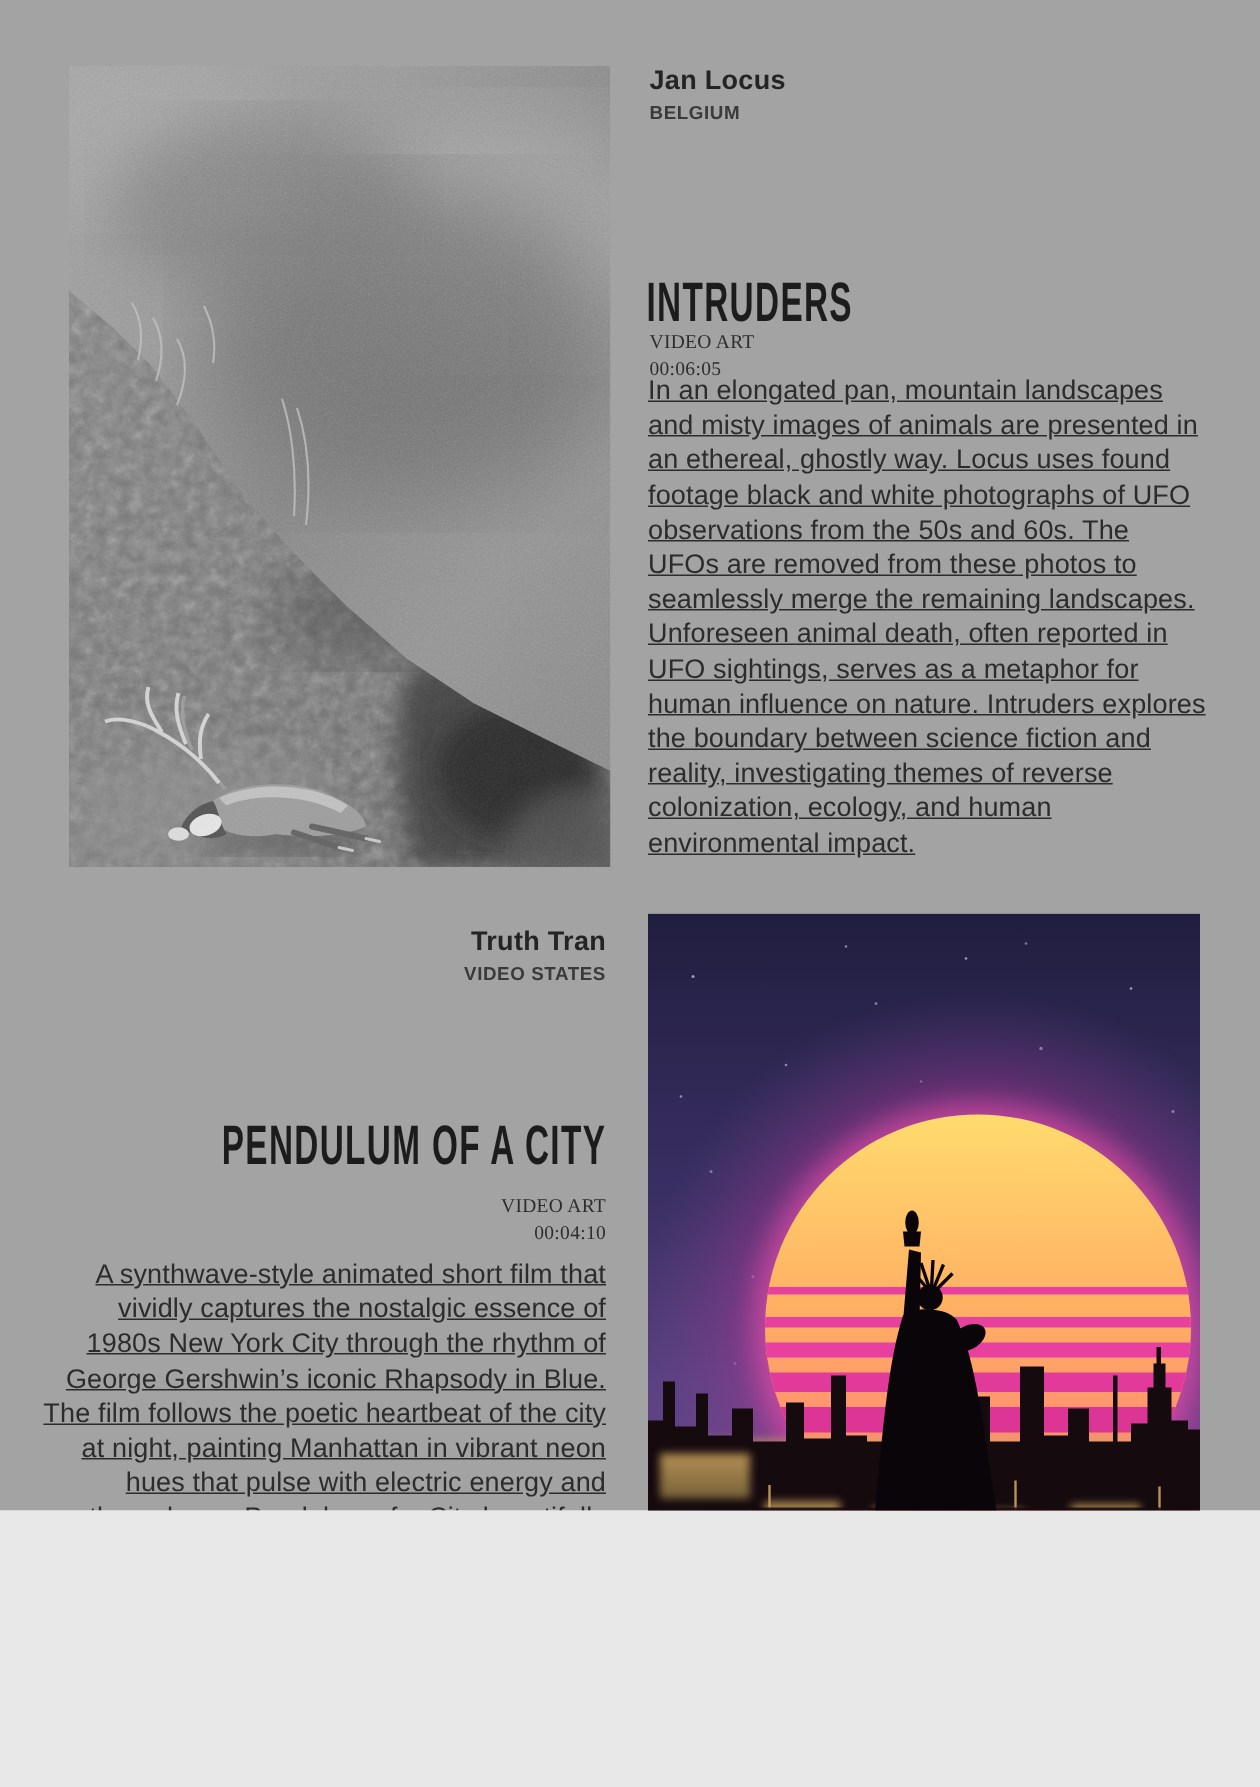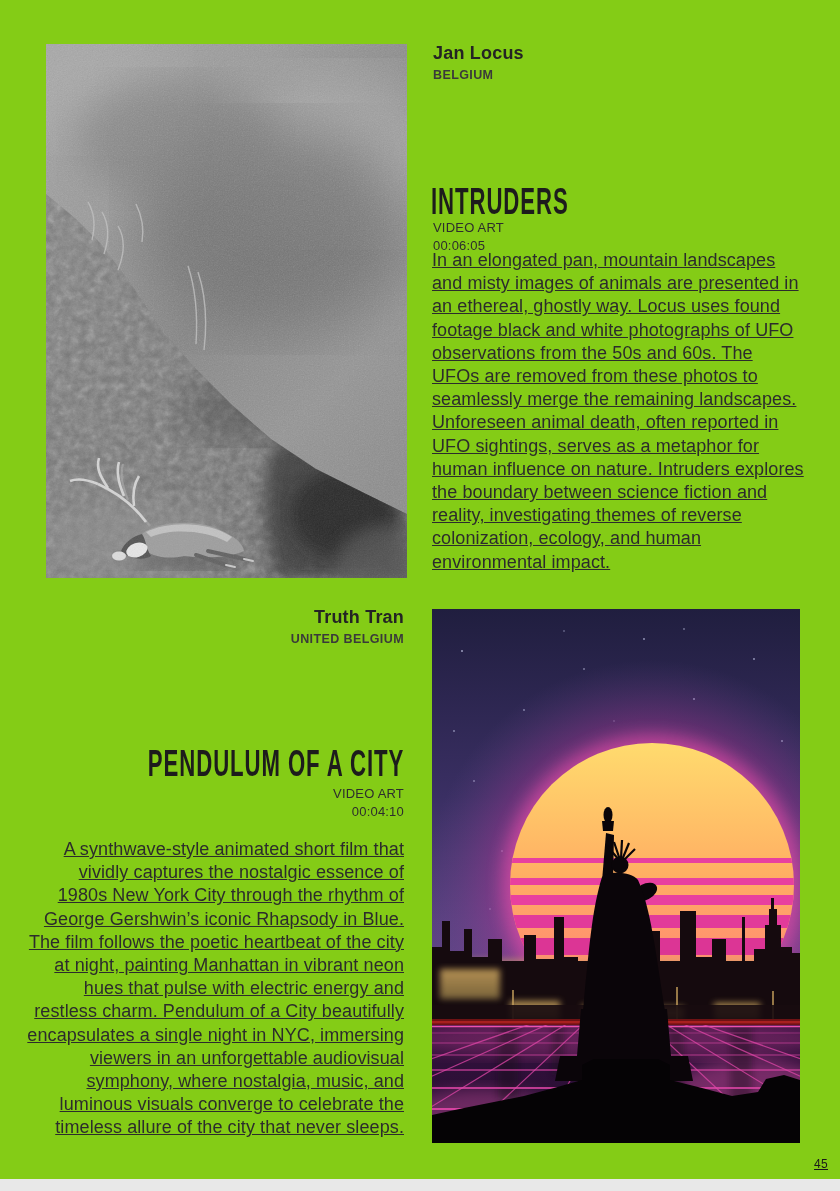--- a/index.html
+++ b/index.html
@@ -1,33 +1,33 @@
 <!DOCTYPE html>
 <html><head>
 <meta charset="utf-8">
 <style>
   html,body{margin:0;padding:0;background:#e8e8e8;}
   .page{
-    position:relative;width:840px;height:1179px;background:#84cc16;
+    position:relative;width:840px;height:1007px;background:#a3a3a3;
     font-family:"Liberation Sans","DejaVu Sans",sans-serif;overflow:hidden;margin:0 auto;
   }
   .abs{position:absolute;}
   .artwork{position:absolute;overflow:hidden;}
   .artwork svg{display:block;}
   .artist-name{font-size:18px;font-weight:600;color:#242424;line-height:22px;letter-spacing:.2px;}
   .artist-country{font-size:12.5px;font-weight:700;color:#3a3a3a;line-height:15px;margin-top:4px;letter-spacing:.4px;}
   .work-title{
     font-size:37px;font-weight:700;color:#1d1c1c;line-height:36px;letter-spacing:1.5px;
     white-space:nowrap;transform:scaleX(0.6);
   }
   .title-left{transform-origin:left top;}
   .title-right{transform-origin:right top;}
-  .meta{font-size:13px;color:#2d2d2d;line-height:17.5px;letter-spacing:.2px;}
+  .meta{font-size:13px;color:#2d2d2d;line-height:17.5px;letter-spacing:.2px;font-family:Liberation Serif, serif;}
   .desc{font-size:18px;color:#2c2c2c;line-height:23.2px;letter-spacing:.1px;text-decoration:underline;}
-  .ta-r{text-align:right;}
+  .ta-r{text-align:right;margin-top:10px;}
   .page-number{font-size:12px;color:#1a1a1a;letter-spacing:.3px;text-decoration:underline;}
 </style>
 </head>
 <body>
 
 <div class="page">
 
   <section>
 
     <div class="artwork" style="left:46px;top:44px;width:361px;height:534px;">
@@ -138,21 +138,21 @@
       <div>00:06:05</div>
     </div>
 
     <p class="abs desc" style="left:432px;top:249px;width:372px;margin:0;">In an elongated pan, mountain landscapes and misty images of animals are presented in an ethereal, ghostly way. Locus uses found footage black and white photographs of UFO observations from the 50s and 60s. The UFOs are removed from these photos to seamlessly merge the remaining landscapes. Unforeseen animal death, often reported in UFO sightings, serves as a metaphor for human influence on nature. Intruders explores the boundary between science fiction and reality, investigating themes of reverse colonization, ecology, and human environmental impact.</p>
   </section>
 
   <section>
 
     <div class="abs ta-r" style="right:436px;top:606px;">
       <div class="artist-name">Truth Tran</div>
-      <div class="artist-country">UNITED BELGIUM</div>
+      <div class="artist-country">VIDEO STATES</div>
     </div>
 
     <div class="abs" style="right:436px;top:746px;">
       <div class="work-title title-right">PENDULUM OF A CITY</div>
     </div>
 
     <div class="abs meta ta-r" style="right:436px;top:785px;">
       <div>VIDEO ART</div>
       <div>00:04:10</div>
     </div>

